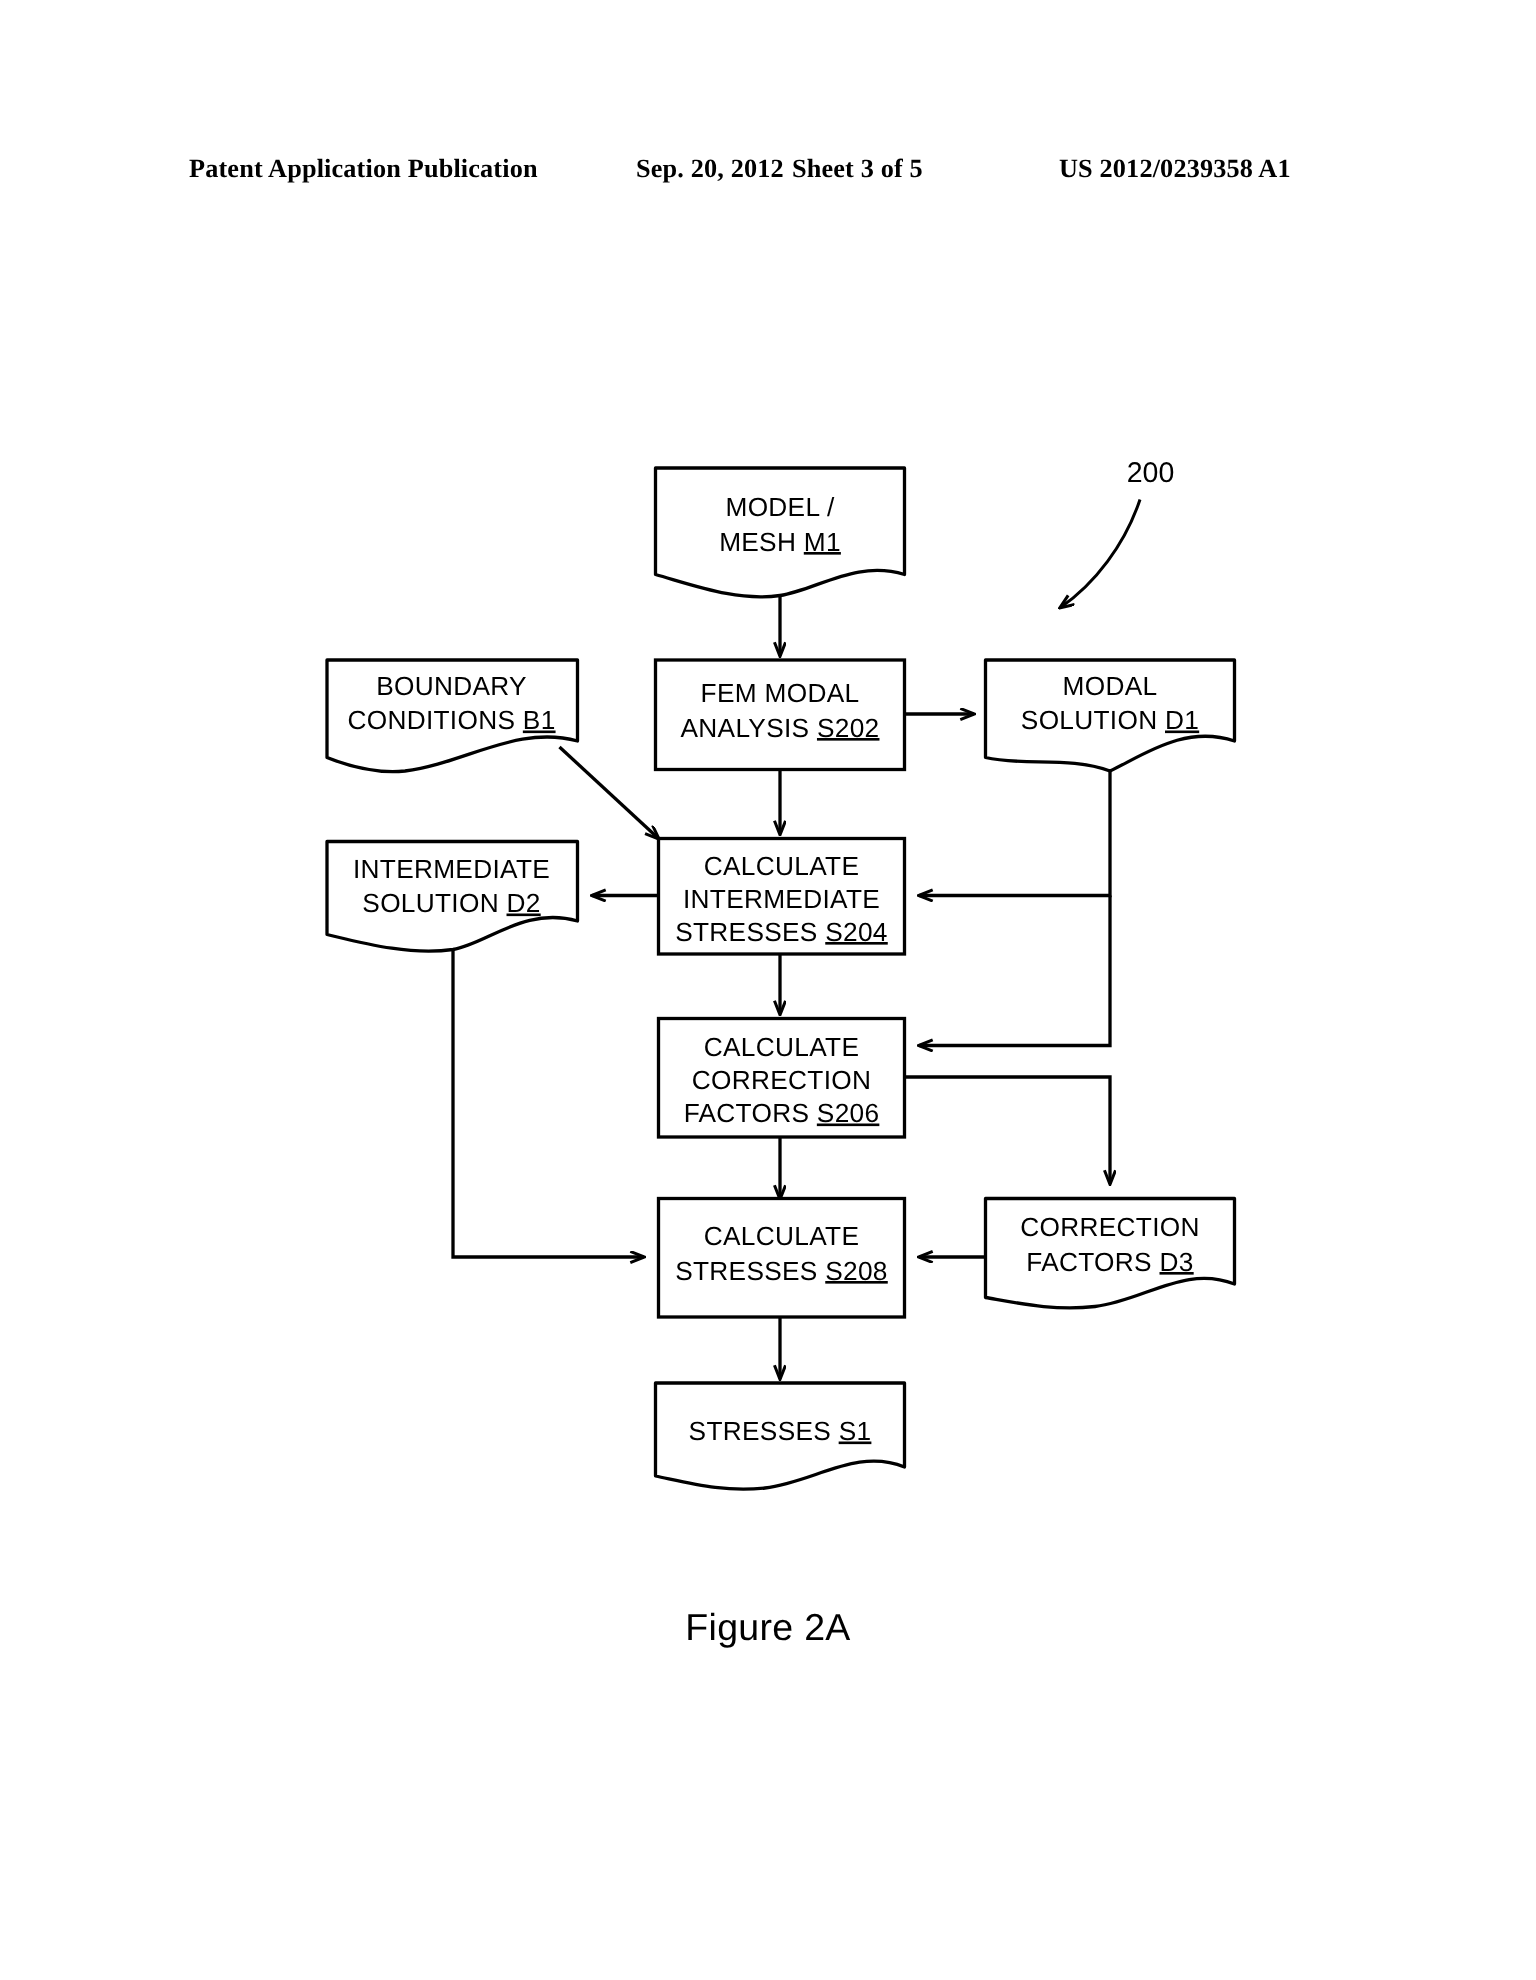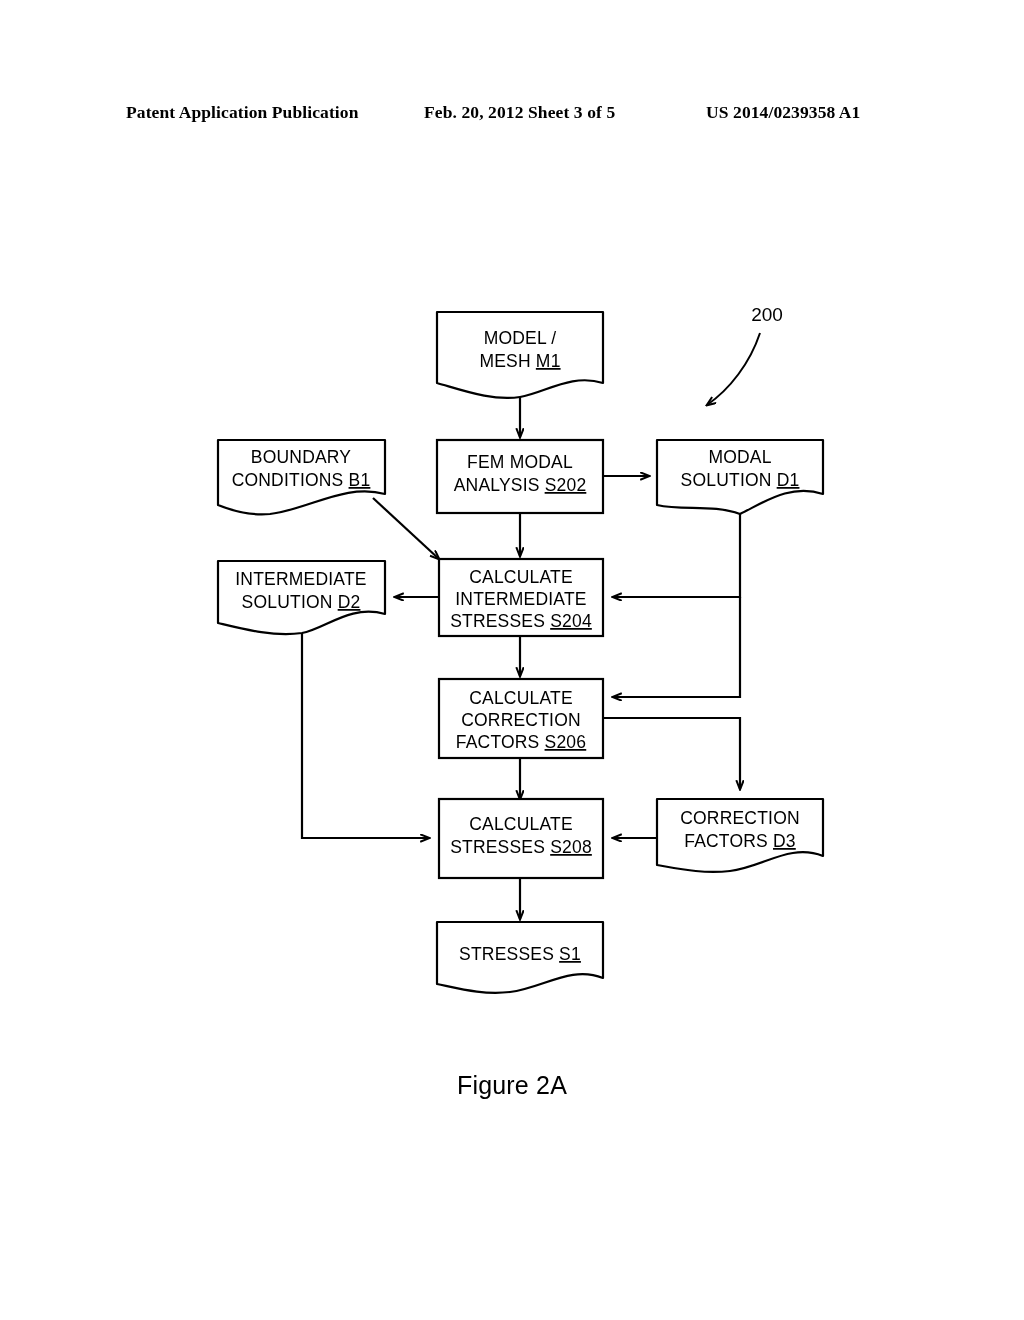--- a/index.html
+++ b/index.html
@@ -106,23 +106,23 @@
     letter-spacing: 0.2px;
   }
 </style>
 </head>
 <body>
 
 <div class="page">
 
   <div class="pub-header">
     <span class="hdr-left">Patent Application Publication</span>
-    <span class="hdr-mid">Feb. 20, 2012</span>
+    <span class="hdr-mid">Sep. 20, 2012</span>
     <span class="hdr-sheet">Sheet 3 of 5</span>
-    <span class="hdr-right">US 2014/0239358 A1</span>
+    <span class="hdr-right">US 2012/0239358 A1</span>
   </div>
 
   <div class="figure-wrap">
     <svg class="diagram" viewBox="0 0 1024 760" xmlns="http://www.w3.org/2000/svg">
       <defs>
         <marker id="arrowhead" markerWidth="11" markerHeight="11" refX="9.4" refY="4.0" orient="auto" markerUnits="userSpaceOnUse">
           <path d="M0.6,0.3 L10,4.0 L0.6,7.7" fill="none" stroke="#000000" stroke-width="2.0" stroke-linecap="butt" stroke-linejoin="miter"></path>
         </marker>
       </defs>
 

